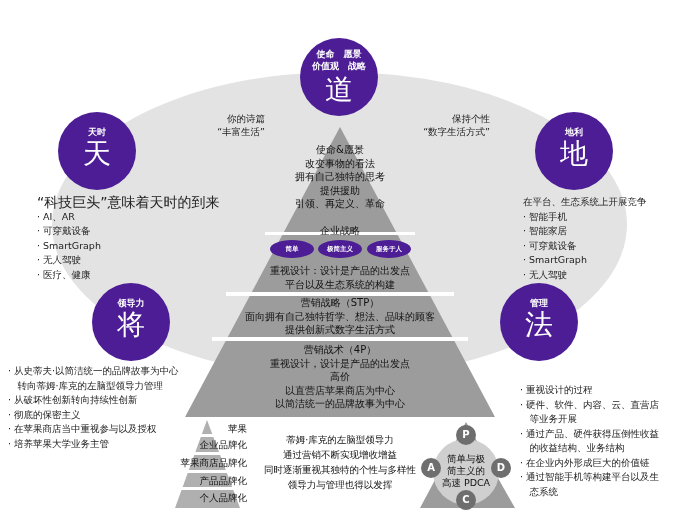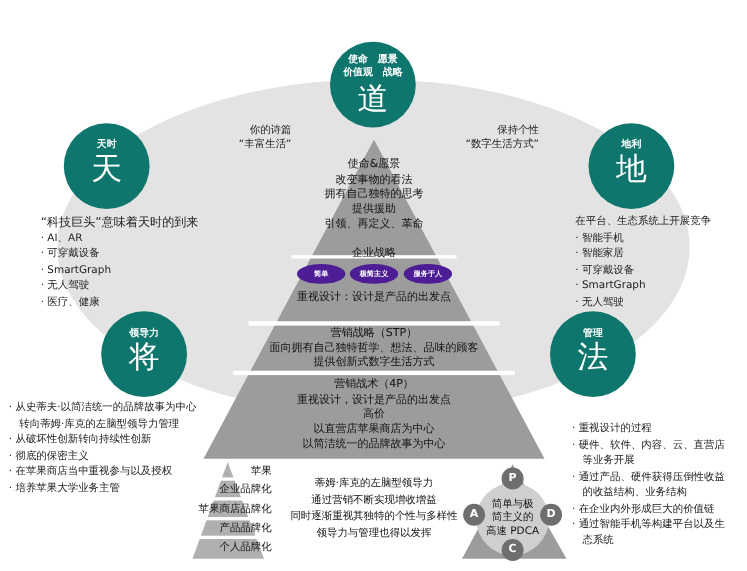--- a/index.html
+++ b/index.html
@@ -1,19 +1,19 @@
 <!DOCTYPE html>
 <html><head>
 <meta charset="utf-8">
 <style>
   html,body{margin:0;padding:0;background:#fff;}
   body{width:679px;height:519px;position:relative;overflow:hidden;font-family:"DejaVu Sans",sans-serif;color:#222;}
   .abs{position:absolute;}
   .ellipse{position:absolute;left:52px;top:72px;width:575px;height:305px;border-radius:50%;background:#e3e3e3;}
-  .circle{position:absolute;border-radius:50%;background:#0f766e;color:#fff;text-align:center;}
+  .circle{position:absolute;border-radius:50%;background:#4c1d95;color:#fff;text-align:center;}
   .circle .small{font-size:9px;font-weight:bold;line-height:12px;}
   .circle .big{font-size:28px;line-height:32px;font-family:"DejaVu Serif",serif;}
   .note{position:absolute;font-size:9.5px;line-height:13px;text-align:right;color:#222;}
   .list{position:absolute;font-size:9.5px;line-height:14.5px;color:#222;margin:0;padding:0;list-style:none;}
   .pyr-text{position:absolute;text-align:center;font-size:10px;line-height:13.5px;color:#111;}
   .pill{position:absolute;width:44px;height:18px;border-radius:50%;background:#4c1d95;color:#fff;font-size:6.5px;line-height:18px;text-align:center;font-weight:bold;}
   .mini-row{position:absolute;text-align:right;font-size:9.5px;line-height:14px;color:#111;}
   .pdca-node{position:absolute;width:20px;height:20px;border-radius:50%;background:#6e6e6e;color:#fff;font-size:10px;line-height:20px;text-align:center;font-weight:bold;}
   svg{position:absolute;left:0;top:0;}
 </style>
@@ -68,21 +68,21 @@
 <div class="note" style="left:195px;top:112px;width:70px;">
   <div>你的诗篇</div>
   <div>“丰富生活”</div>
 </div>
 <div class="note" style="left:400px;top:112px;width:90px;">
   <div>保持个性</div>
   <div>“数字生活方式”</div>
 </div>
 
 <div class="abs" style="left:37px;top:195px;">
-  <div style="font-size:11px;line-height:14.5px;">“科技巨头”意味着天时的到来</div>
+  <div style="font-size:14px;line-height:14.5px;">“科技巨头”意味着天时的到来</div>
   <ul class="list" style="position:static;">
     <li>· AI、AR</li>
     <li>· 可穿戴设备</li>
     <li>· SmartGraph</li>
     <li>· 无人驾驶</li>
     <li>· 医疗、健康</li>
   </ul>
 </div>
 
 <div class="abs" style="left:523px;top:195px;">
@@ -123,20 +123,21 @@
   <div>提供援助</div>
   <div>引领、再定义、革命</div>
 </div>
 
 <div class="pyr-text" style="left:280px;top:224px;width:120px;">企业战略</div>
 <div class="pill" style="left:270px;top:240px;">简单</div>
 <div class="pill" style="left:318px;top:240px;">极简主义</div>
 <div class="pill" style="left:367px;top:240px;">服务于人</div>
 <div class="pyr-text" style="left:240px;top:264px;width:200px;">
   <div>重视设计：设计是产品的出发点</div>
+  <div>平台以及生态系统的构建</div>
 </div>
 
 <div class="pyr-text" style="left:225px;top:296px;width:230px;">
   <div>营销战略（STP）</div>
   <div>面向拥有自己独特哲学、想法、品味的顾客</div>
   <div>提供创新式数字生活方式</div>
 </div>
 
 <div class="pyr-text" style="left:215px;top:343px;width:250px;">
   <div>营销战术（4P）</div>

